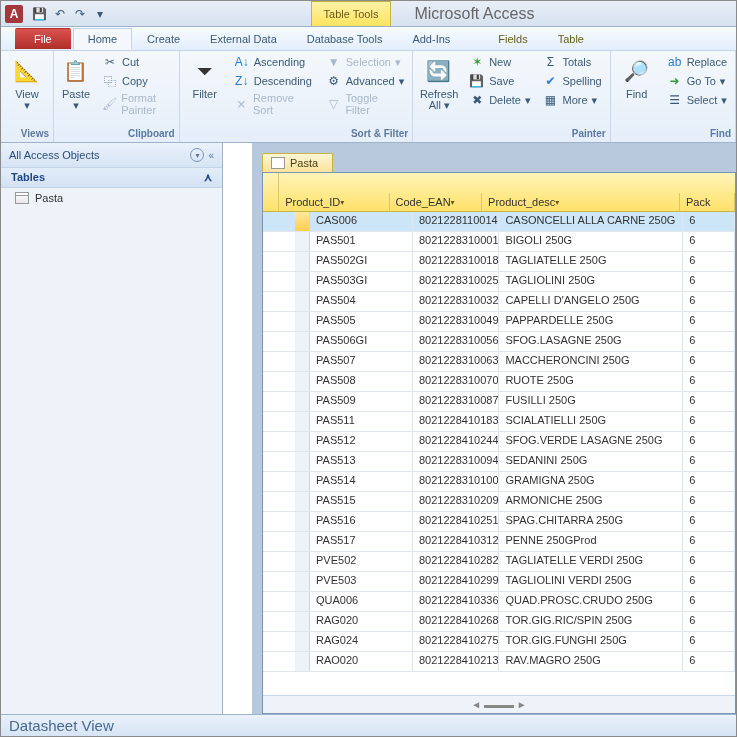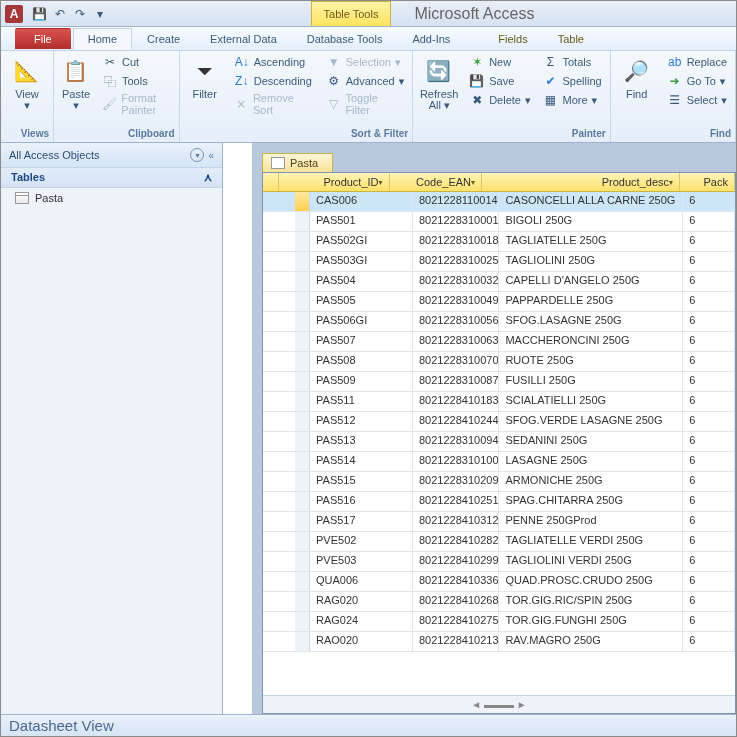--- a/index.html
+++ b/index.html
@@ -46,21 +46,21 @@
 .nav-item .tbl-ico { width: 14px; height: 12px; background: linear-gradient(#fff,#e8e8e8); border: 1px solid #999; position: relative; }
 .nav-item .tbl-ico::before { content: ""; position: absolute; top: 2px; left: 0; right: 0; height: 1px; background: #999; }
 
 .content { flex: 1; background: #b8c9de; padding: 10px 0 0 10px; overflow: hidden; display: flex; flex-direction: column; }
 .sheet-wrap { flex: 1; display: flex; flex-direction: column; min-height: 0; }
 .sheet-tab { display: flex; }
 .sheet-tab .t { background: linear-gradient(#fdf5d7,#fae39a); border: 1px solid #c9b642; border-bottom: none; padding: 3px 14px 3px 8px; font-size: 11px; color: #4a3f14; display: flex; align-items: center; gap: 5px; border-radius: 2px 2px 0 0; }
 .datasheet { flex: 1; background: #fff; border: 1px solid #7a94b5; overflow: hidden; display: flex; flex-direction: column; }
 .grid-head { display: flex; background: linear-gradient(#fff4b8,#ffe16a); border-bottom: 1px solid #c9b642; }
 .grid-head .sel { width: 18px; border-right: 1px solid #d8c86a; background: linear-gradient(#fff4b8,#ffe16a); }
-.grid-head .col { border-right: 1px solid #d8c86a; padding: 3px 6px; font-size: 11px; color: #333; display: flex; justify-content: flex-end; align-items: center; }
+.grid-head .col { border-right: 1px solid #d8c86a; padding: 3px 6px; font-size: 11px; color: #333; display: flex; justify-content: flex-start; align-items: center; margin-top: 20px; }
 .grid-head .col .dd { font-size: 8px; color: #6a5c17; }
 .grid-body { flex: 1; overflow: auto; }
 .row { display: flex; border-bottom: 1px solid #e0e6ec; height: 20px; padding-left: 32px; }
 .row.sel-row { background: #cde6f7; }
 .row.sel-row .rsel { background: linear-gradient(#ffe8a0,#ffcf4a); }
 .row .rsel { width: 18px; background: #eef3fa; border-right: 1px solid #c8d8ea; }
 .row .cell { border-right: 1px solid #e0e6ec; padding: 2px 6px; font-size: 11px; white-space: nowrap; overflow: hidden; }
 .c1 { width: 122px; } .c2 { width: 102px; } .c3 { width: 220px; } .c4 { width: 60px; }
 .hscroll { height: 18px; background: #eef3fa; border-top: 1px solid #c8d8ea; display: flex; align-items: center; justify-content: center; color: #888; font-size: 10px; }
 
@@ -113,21 +113,21 @@
         <div class="ico">📋</div>
         <div class="lbl"><span>Paste</span><br>▾</div>
       </div>
       <div class="stack">
         <div class="smbtn">
             <span class="ico">✂</span>
             <span>Cut</span>
           </div>
         <div class="smbtn">
             <span class="ico">⿻</span>
-            <span>Tools</span>
+            <span>Copy</span>
           </div>
         <div class="smbtn dis">
             <span class="ico">🖌</span>
             <span>Format Painter</span>
           </div>
       </div>
     </div>
     <div class="group-label">Clipboard</div>
   </div>
 
@@ -347,21 +347,21 @@
               <div class="rsel"></div>
               <div class="cell c1">PAS513</div>
               <div class="cell c2">8021228310094</div>
               <div class="cell c3">SEDANINI 250G</div>
               <div class="cell c4">6</div>
             </div>
             <div class="row">
               <div class="rsel"></div>
               <div class="cell c1">PAS514</div>
               <div class="cell c2">8021228310100</div>
-              <div class="cell c3">LASAGNE 250G</div>
+              <div class="cell c3">GRAMIGNA 250G</div>
               <div class="cell c4">6</div>
             </div>
             <div class="row">
               <div class="rsel"></div>
               <div class="cell c1">PAS515</div>
               <div class="cell c2">8021228310209</div>
               <div class="cell c3">ARMONICHE 250G</div>
               <div class="cell c4">6</div>
             </div>
             <div class="row">

